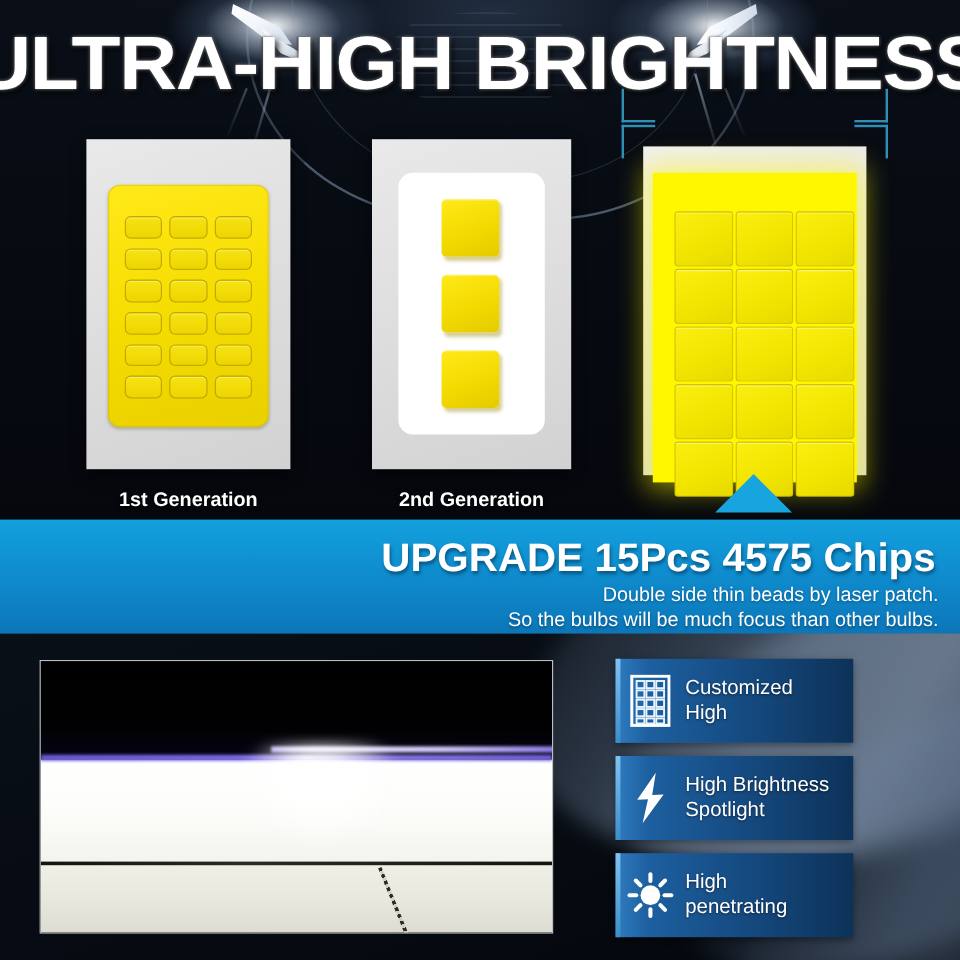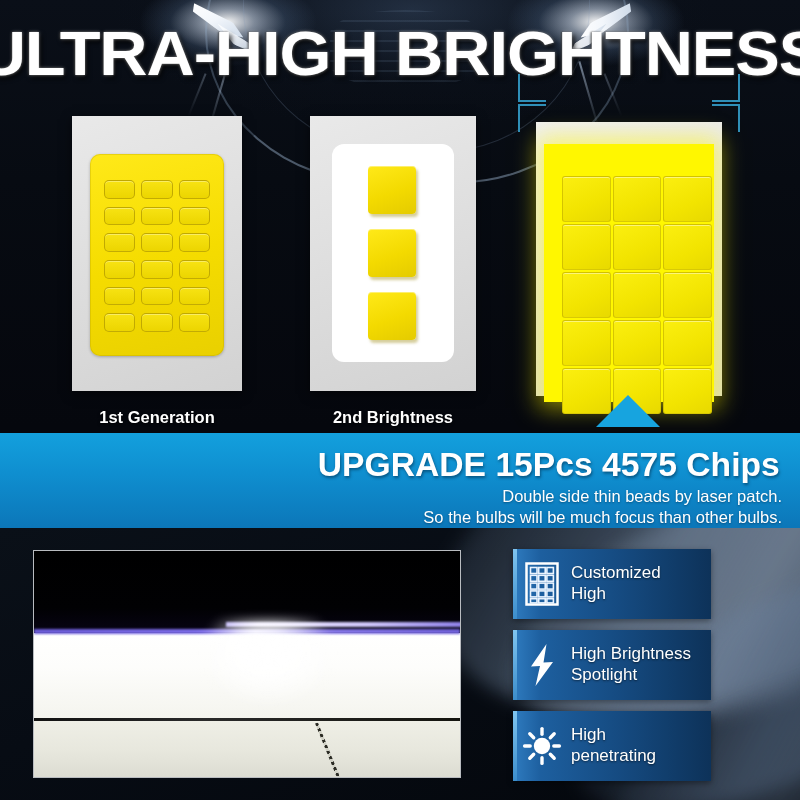--- a/index.html
+++ b/index.html
@@ -451,21 +451,21 @@
     </div>
 
     <div class="panel p2">
       <div class="panel-card">
         <div class="p2-inner">
           <div class="p2-sq" style="top:22px;"></div>
           <div class="p2-sq" style="top:85px;"></div>
           <div class="p2-sq" style="top:148px;"></div>
         </div>
       </div>
-      <div class="gen-label" style="top:292px;">2nd Brightness</div>
+      <div class="gen-label" style="top:292px;">2nd Generation</div>
     </div>
 
     <div class="panel p3">
       <div class="bracket bk-tl"></div>
       <div class="bracket bk-tr"></div>
       <div class="bracket bk-bl"></div>
       <div class="bracket bk-br"></div>
       <div class="panel-card">
         <div class="p3-glow">
           <div class="p3-grid">

